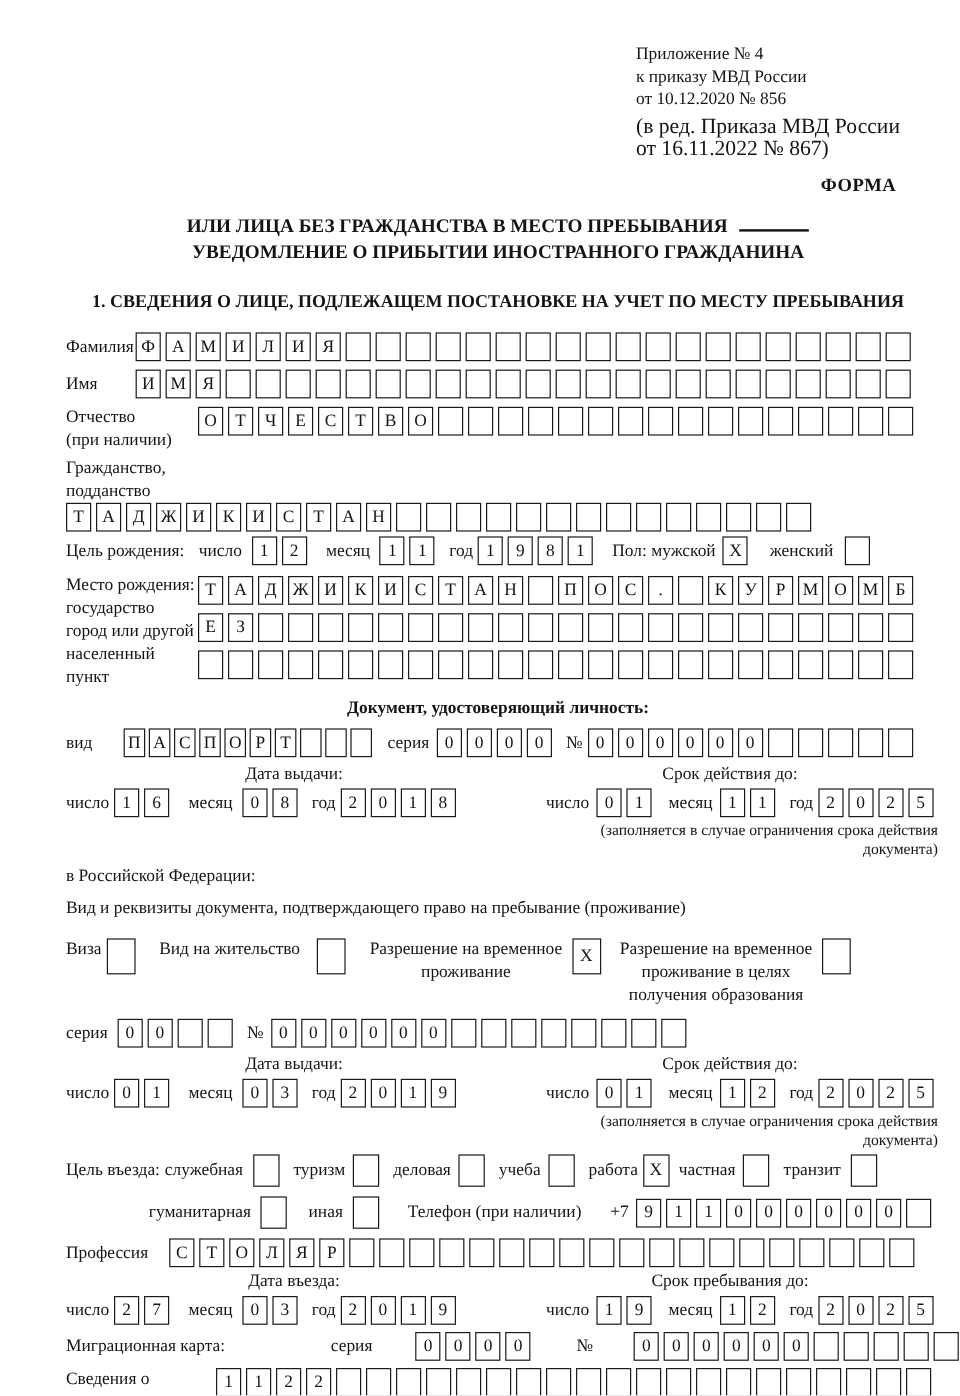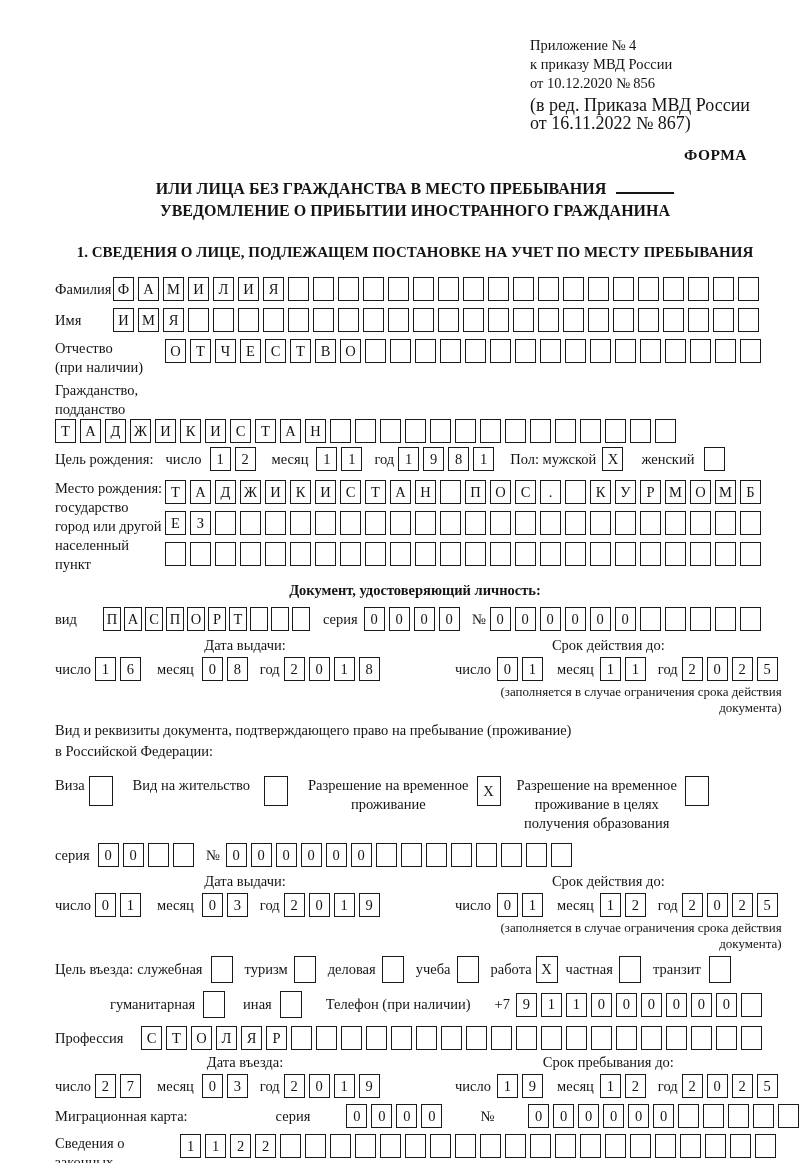--- a/index.html
+++ b/index.html
@@ -23,21 +23,21 @@
   .cell{box-sizing:border-box;flex:none;width:21px;height:24px;border:1.6px solid #1a1a1a;
         margin-right:4px;display:flex;align-items:center;justify-content:center;
         font-size:14.5px;line-height:1;}
   .sm .cell{width:18px;margin-right:3px;}
   .cb .cell{width:22px;height:27px;}
   .cbL .cell{width:24px;height:30px;}
   .stack .cells{margin-bottom:7px;}
 
   .ml4{margin-left:4px;}.ml6{margin-left:6px;}.ml8{margin-left:8px;}.ml10{margin-left:10px;}
   .ml12{margin-left:12px;}.ml14{margin-left:14px;}.ml16{margin-left:16px;}.ml20{margin-left:20px;}
-  .ml24{margin-left:24px;}.ml55{margin-left:55px;}.ml60{margin-left:60px;}
+  .ml24{margin-left:24px;}.ml55{margin-left:69px;}.ml60{margin-left:60px;}
 
   .w58{width:58px;flex:none;}
   .labelcol{flex:none;font-size:14.5px;line-height:19px;}
   .doc-header{text-align:center;font-weight:bold;font-size:14.5px;margin:8px 0 8px 0;}
   .date-pair{display:flex;margin-bottom:4px;}
   .dp-left{width:380px;flex:none;}
   .dp-right{flex:1;}
   .dp-head{text-align:center;font-size:14.5px;margin-bottom:3px;}
   .dp-note{text-align:right;font-size:13px;margin-top:3px;}
   .plain{font-size:14.5px;line-height:21px;}
@@ -395,22 +395,22 @@
             <span class="cell">2</span>
             <span class="cell">0</span>
             <span class="cell">2</span>
             <span class="cell">5</span>
           </span>
       </div>
       <div class="dp-note">(заполняется в случае ограничения срока действия документа)</div>
     </div>
   </div>
 
+  <div class="plain" style="margin-bottom:6px;">в Российской Федерации:</div>
   <div class="plain">Вид и реквизиты документа, подтверждающего право на пребывание (проживание)</div>
-  <div class="plain" style="margin-bottom:6px;">в Российской Федерации:</div>
 
   <div class="row top" style="margin-bottom:10px;margin-top:14px;">
     <span class="lbl">Виза</span>
     <span class="cells cbL ml4">
         <span class="cell"></span>
       </span>
     <span class="lbl ml16">Вид на жительство</span>
     <span class="cells cbL ml14">
         <span class="cell"></span>
       </span>

